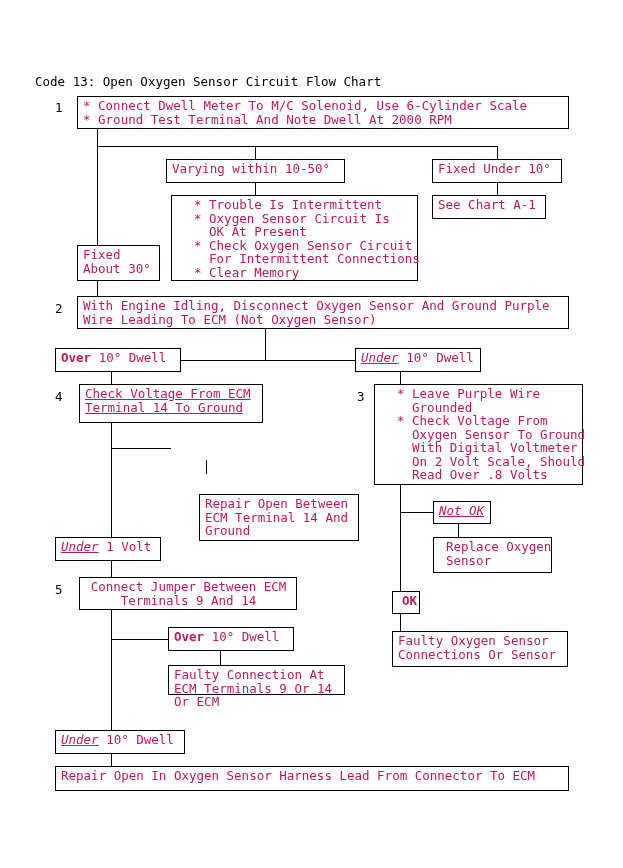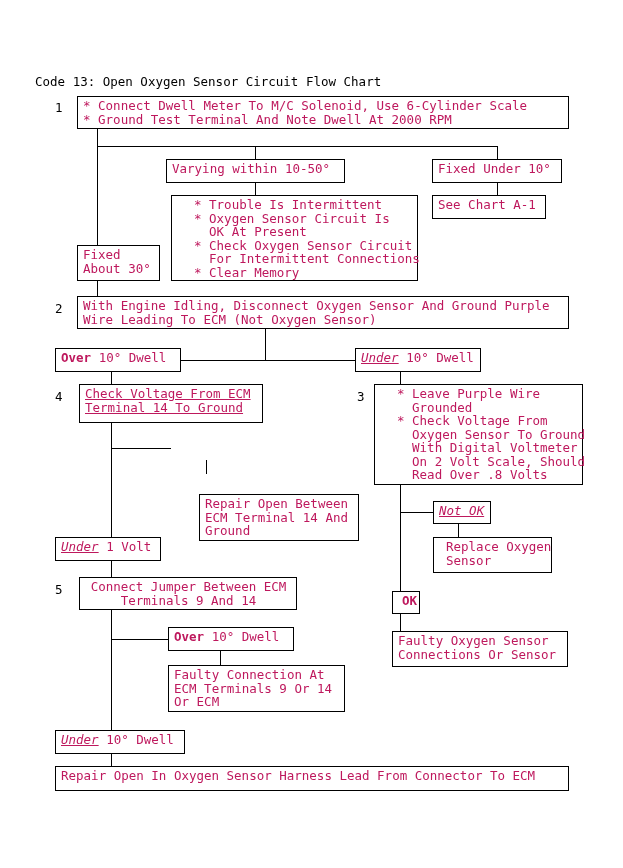--- a/index.html
+++ b/index.html
@@ -151,21 +151,21 @@
   <div class="box" style="left:79px; top:577px; width:218px; height:33px;text-align:center;">Connect Jumper Between ECM
 Terminals 9 And 14</div>
 
   <div class="line vline" style="left:111px; top:610px; height:120px;"></div>
 
   <div class="line hline" style="left:111px; top:639px; width:60px;"></div>
 
   <div class="box" style="left:168px; top:627px; width:126px; height:24px;"><b class="bw">Over</b><span> 10° Dwell</span></div>
   <div class="line vline" style="left:220px; top:651px; height:14px;"></div>
 
-  <div class="box" style="left:168px; top:665px; width:177px; height:47px;">Faulty Connection At
+  <div class="box" style="left:168px; top:665px; width:177px; height:30px;">Faulty Connection At
 ECM Terminals 9 Or 14
 Or ECM</div>
 
   <div class="box" style="left:392px; top:591px; width:28px; height:23px;padding-left:9px;"><b class="bw">OK</b></div>
   <div class="line vline" style="left:400px; top:614px; height:17px;"></div>
 
   <div class="box" style="left:392px; top:631px; width:176px; height:36px;">Faulty Oxygen Sensor
 Connections Or Sensor</div>
 
   <div class="box" style="left:55px; top:730px; width:130px; height:24px;"><u class="uw">Under</u><span> 10° Dwell</span></div>

